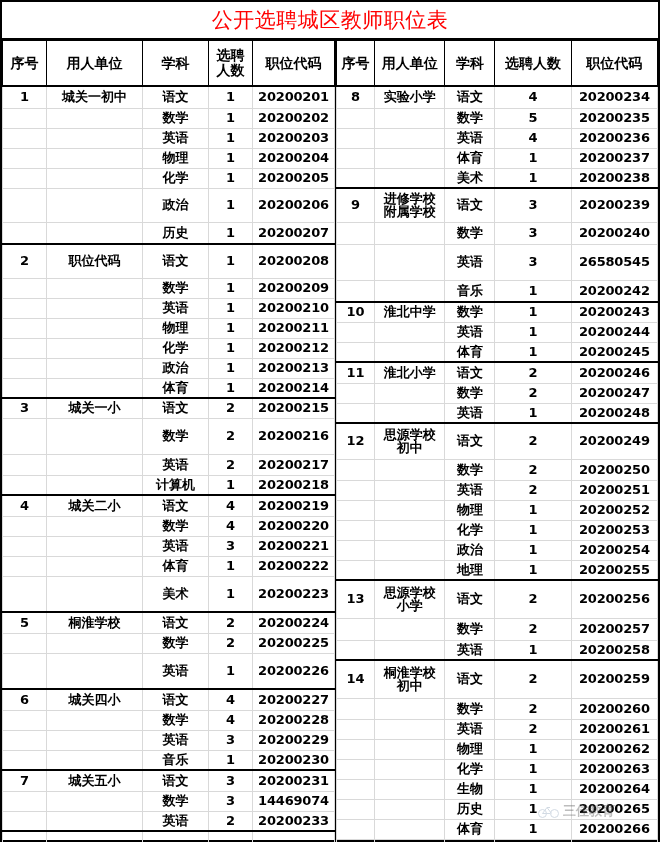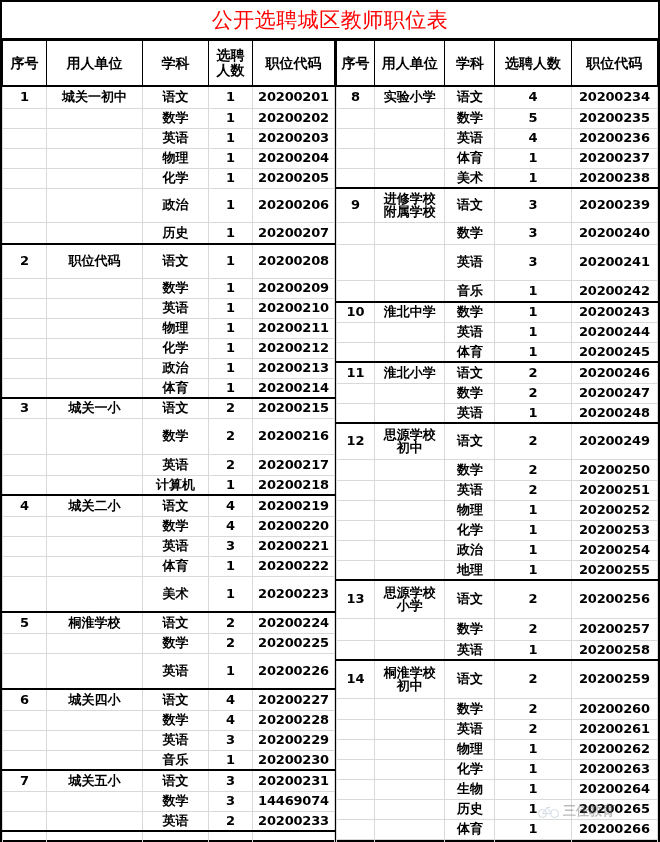--- a/index.html
+++ b/index.html
@@ -472,21 +472,21 @@
               <td class="unit e"></td>
               <td class="subj f">数学</td>
               <td class="num f">3</td>
               <td class="code f">20200240</td>
             </tr>
             <tr style="height: 36px;">
               <td class="seq e"></td>
               <td class="unit e"></td>
               <td class="subj f">英语</td>
               <td class="num f">3</td>
-              <td class="code f">20200241</td>
+              <td class="code f">26580545</td>
             </tr>
             <tr style="height: 22px;">
               <td class="seq e"></td>
               <td class="unit e"></td>
               <td class="subj f">音乐</td>
               <td class="num f">1</td>
               <td class="code f">20200242</td>
             </tr>
             <tr class="grp" style="height: 20px;">
               <td class="seq f">10</td>

